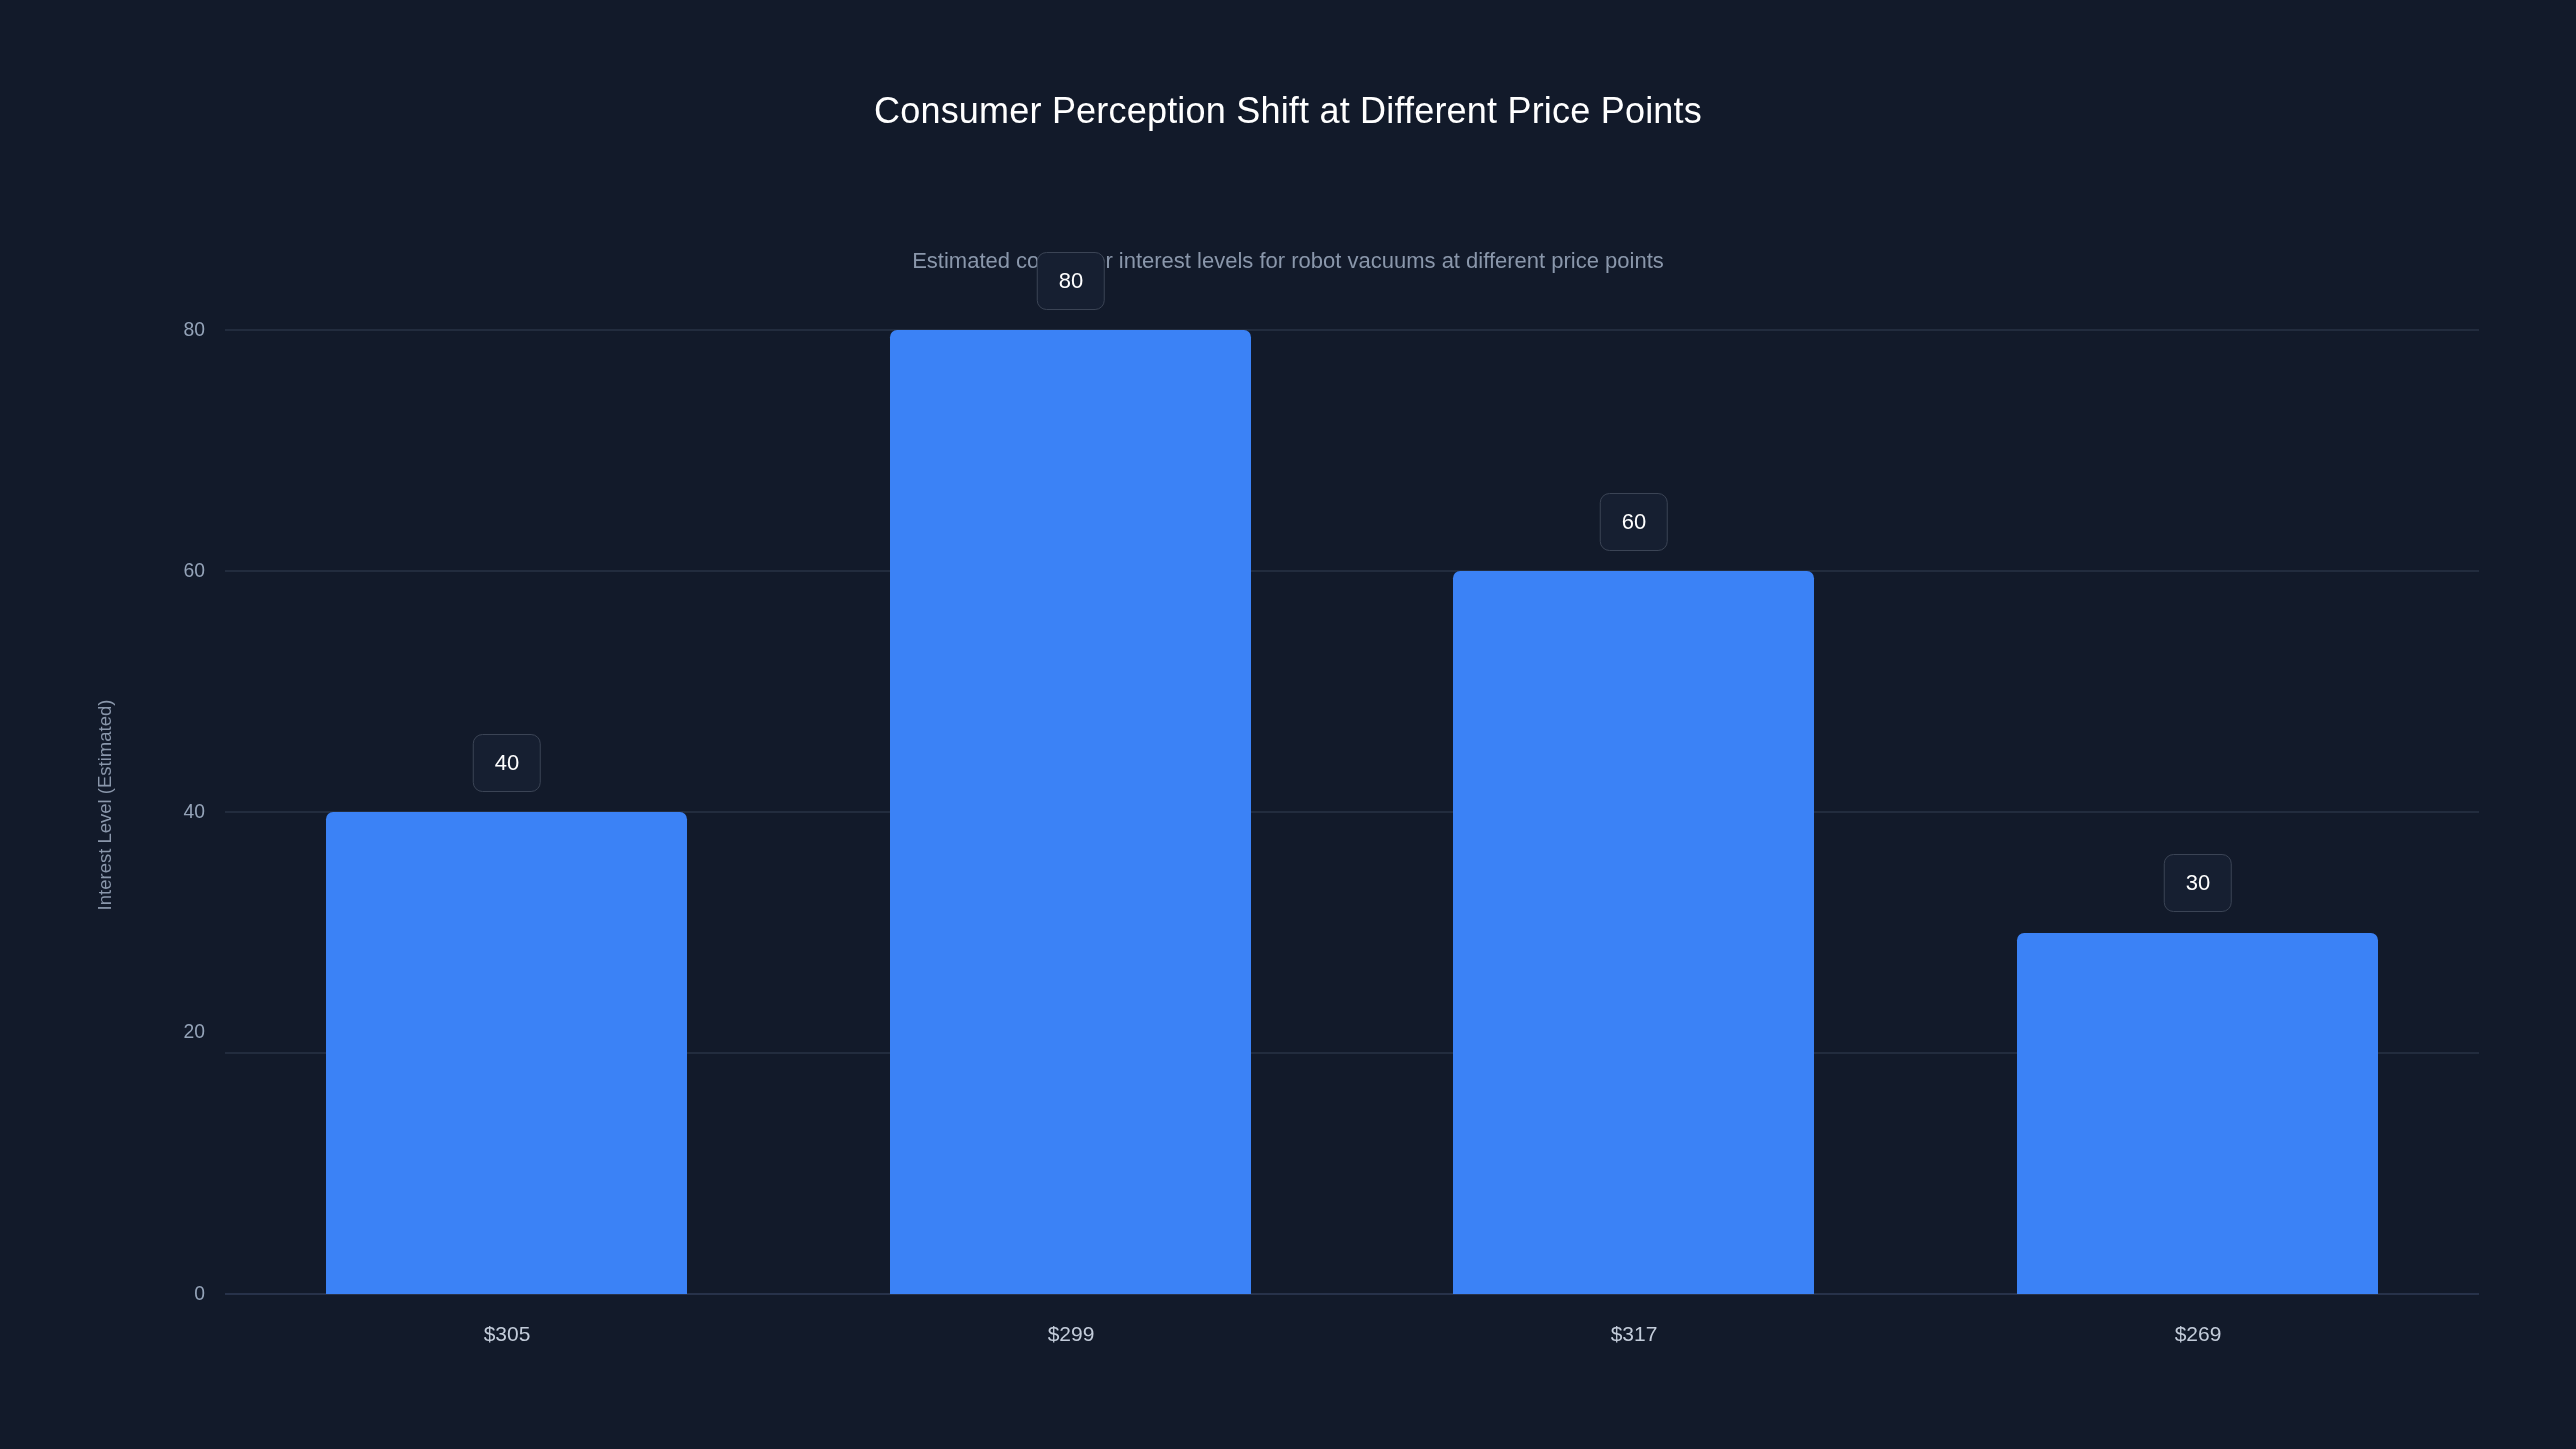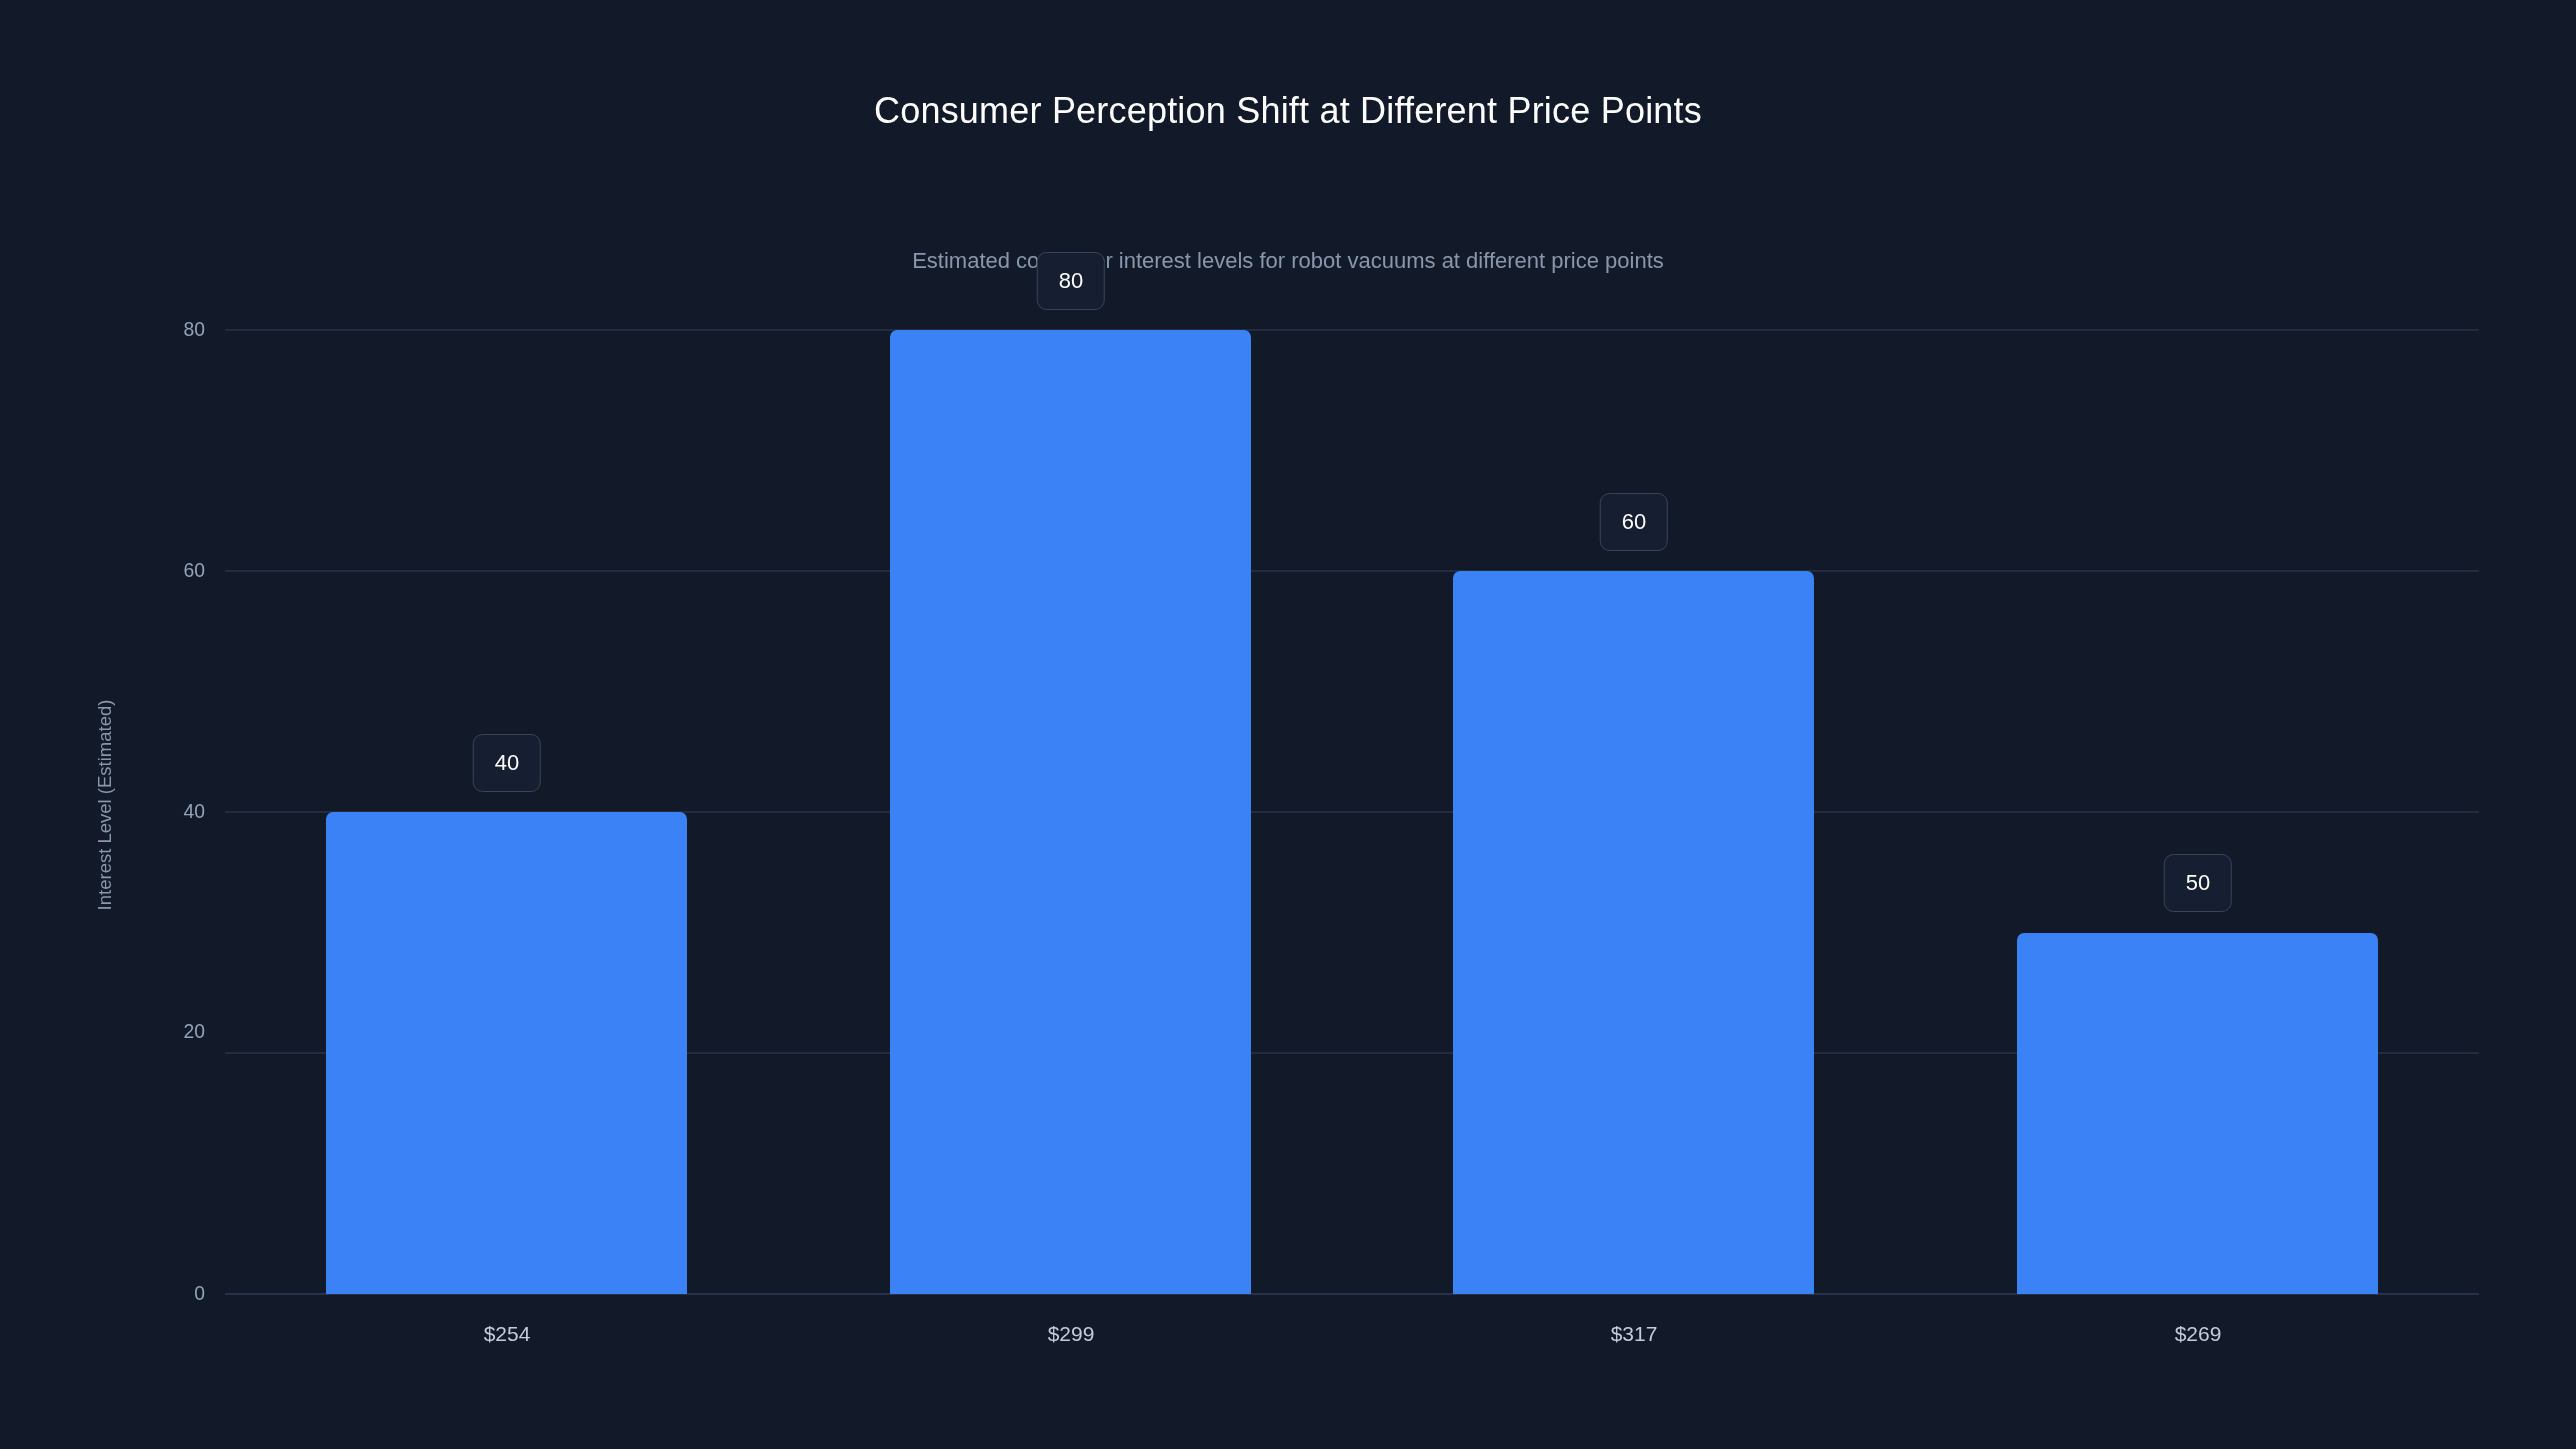--- a/index.html
+++ b/index.html
@@ -142,24 +142,24 @@
         <div class="bar" style="left: 665px; width: 361px; height: 964px; background: rgb(59, 130, 246);"></div>
         <div class="bar" style="left: 1228px; width: 361px; height: 723px; background: rgb(59, 130, 246);"></div>
         <div class="bar" style="left: 1792px; width: 361px; height: 361px; background: rgb(59, 130, 246);"></div>
       </div>
   </div>
 
   <div id="badges-layer">
       <div class="value-badge" style="left: 507px; top: 734px;">40</div>
       <div class="value-badge" style="left: 1071px; top: 252px;">80</div>
       <div class="value-badge" style="left: 1634px; top: 493px;">60</div>
-      <div class="value-badge" style="left: 2198px; top: 854px;">50</div>
+      <div class="value-badge" style="left: 2198px; top: 854px;">30</div>
     </div>
 
   <div id="xticks-layer">
-      <div class="xtick-label" style="left: 507px;">$254</div>
+      <div class="xtick-label" style="left: 507px;">$305</div>
       <div class="xtick-label" style="left: 1071px; text-align: center;">$299</div>
       <div class="xtick-label" style="left: 1634px;">$317</div>
       <div class="xtick-label" style="left: 2198px;">$269</div>
     </div>
 
 </div>
 
 
 </body></html>

